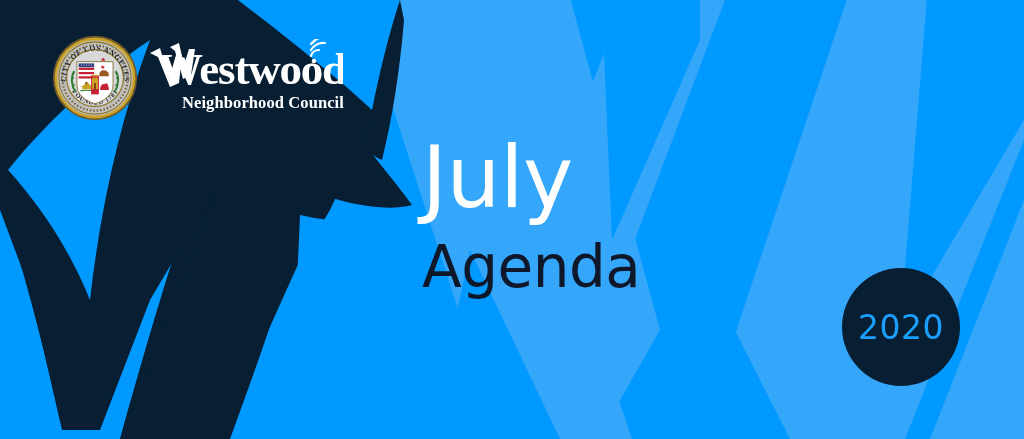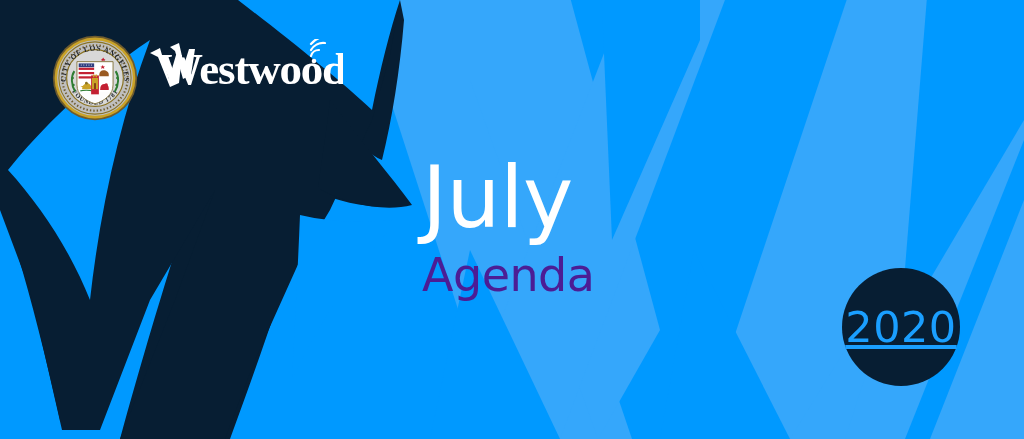--- a/index.html
+++ b/index.html
@@ -51,48 +51,46 @@
     z-index:6;
     width:300px;
   }
   #title-month {
     font-family:"DejaVu Sans", sans-serif;
     font-weight:400;
     font-size:85px;
     line-height:84px;
     color:#FFFFFF;
     letter-spacing:-0.5px;
-    margin-top:20px;
   }
   #title-kind {
     font-family:"DejaVu Sans", sans-serif;
     font-weight:400;
-    font-size:46px;
+    font-size:58px;
     line-height:62px;
-    color:#4c1d95;
+    color:#0f172a;
     letter-spacing:-0.5px;
-    margin-top:4px;
+    margin-top:16px;
   }
   
   #year-badge {
     position:absolute;
     left:842px; top:268px;
     width:118px; height:118px;
     border-radius:50%;
     background:#071E33;
     display:flex; align-items:center; justify-content:center;
     z-index:6;
   }
   #year-badge-label {
     font-family:"DejaVu Sans", sans-serif;
-    font-size:43px;
+    font-size:33px;
     color:#1A9FFF;
     letter-spacing:0.5px;
     line-height:1;
-    text-decoration:underline;
   }
 </style>
 </head>
 <body>
 
 <div id="banner">
 
   <svg id="bg-layer" viewBox="0 0 1024 439" preserveAspectRatio="none">
     <rect x="0" y="0" width="1024" height="439" fill="#0099FF"></rect>
 
@@ -253,20 +251,21 @@
         </g>
         <text x="10" y="45" font-family="Liberation Serif, serif" font-weight="bold" font-size="45" fill="#FFFFFF" letter-spacing="-1.2">Westwood</text>
 
         <g fill="none" stroke="#FFFFFF" stroke-linecap="round">
           <circle cx="166" cy="22" r="2.3" fill="#FFFFFF" stroke="none"></circle>
           <path d="M163,17 A 8,8 0 0 1 171,11" stroke-width="2.2"></path>
           <path d="M163,11 A 14,14 0 0 1 177,4" stroke-width="2.2"></path>
           <path d="M163,5 A 20,20 0 0 1 183,-2" stroke-width="2.2"></path>
         </g>
       </svg>
+      <div id="wordmark-sub">Neighborhood Council</div>
     </div>
   </div>
 
   <div id="title-block">
     <div id="title-month">July</div>
     <div id="title-kind">Agenda</div>
   </div>
 
   <div id="year-badge">
     <span id="year-badge-label">2020</span>

